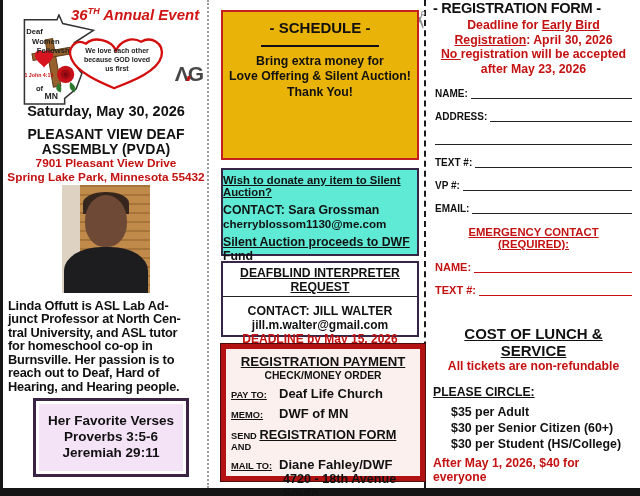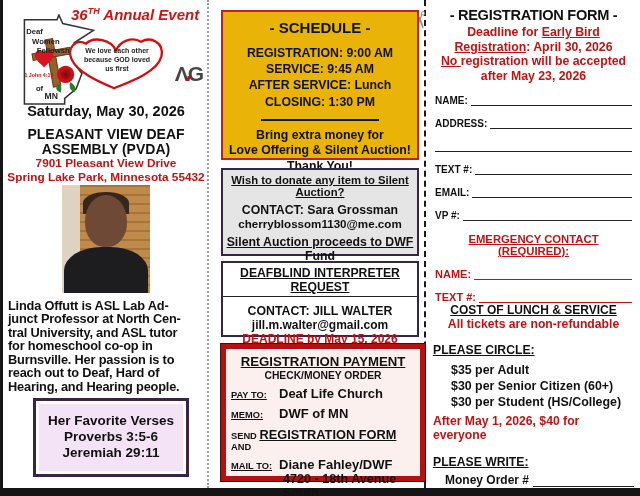--- a/index.html
+++ b/index.html
@@ -55,21 +55,21 @@
 
   
   .schedule-box{position:absolute;left:221px;top:10px;width:194px;height:146px;
        border:2px solid #c42020;text-align:center;background:#eab308;}
   .schedule-title{margin-top:7px;font-size:15px;}
   .schedule-items{margin-top:9px;font-size:12.3px;line-height:1.32;}
   .schedule-divider{width:118px;border-top:2px solid #111;margin:9px auto 7px auto;}
   .schedule-note{font-size:12.3px;line-height:1.25;}
 
   .auction-box{position:absolute;left:221px;top:168px;width:194px;height:84px;
-       border:2.5px solid #372547;background:#e5e5e5;text-align:center;}
+       border:2.5px solid #372547;background:#5eead4;text-align:left;}
   .auction-q{margin-top:4px;font-size:11.3px;}
   .auction-contact{margin-top:5px;font-size:12.3px;}
   .auction-email{font-size:11.6px;}
   .auction-proceeds{margin-top:5px;font-size:12.3px;}
   .auction-deadline{margin-top:5px;font-size:12.3px;}
 
   .deafblind-box{position:absolute;left:221px;top:261px;width:194px;height:72px;
        border:2px solid #372547;background:#fff;text-align:center;}
   .deafblind-title{font-size:12.2px;padding:3px 0 2px 0;border-bottom:1.5px solid #222;}
   .deafblind-contact{margin-top:7px;font-size:12.3px;}
@@ -83,30 +83,30 @@
   .payment-sub{text-align:center;font-size:10.3px;margin-top:1px;}
   .pay-row{display:flex;align-items:baseline;margin-top:5px;}
   .pay-lbl{width:48px;font-size:9.3px;flex:none;text-decoration:underline;}
   .pay-val{font-size:13px;}
   .send-row{margin-top:6px;font-size:9.3px;}
   .send-form{font-size:12.8px;text-align:right;}
   .mail-addr1{margin-left:52px;font-size:12.6px;}
 
   
   .right-col{position:absolute;left:433px;top:0;width:201px;height:487px;}
-  .reg-title{margin-top:7px;text-align:center;font-size:14.6px;letter-spacing:-0.3px;}
+  .reg-title{margin-top:0;font-size:14.6px;letter-spacing:-0.3px;}
   .reg-deadline{margin-top:2px;text-align:center;font-size:12.3px;line-height:1.18;color:#c41111;}
   .fields{margin-top:10px;padding:0 2px;}
   .fieldrow{display:flex;align-items:flex-end;margin-top:11px;}
   .fieldrow .lbl{font-size:10px;margin-right:3px;white-space:nowrap;}
   .fieldrow .line{flex:1;border-bottom:1.6px solid #222;height:11px;}
   .fieldrow.redrow .lbl{color:#c41111;font-size:11px;}
   .fieldrow.redrow .line{border-color:#c41111;}
   .emergency-head{margin-top:12px;text-align:center;font-size:11.3px;color:#c41111;}
-  .cost-title{margin-top:0;text-align:center;font-size:12px;}
+  .cost-title{margin-top:29px;text-align:center;font-size:15px;}
   .cost-note{text-align:center;font-size:12.2px;color:#c41111;}
   .circle-label{margin-top:12px;font-size:12.2px;}
   .price-list{margin:5px 0 0 18px;font-size:12.4px;line-height:1.3;}
   .after-note{margin-top:4px;font-size:12.2px;color:#c41111;}
   .write-label{margin-top:13px;font-size:12.2px;}
   .write-row{display:flex;align-items:flex-end;margin:4px 0 0 12px;}
   .write-row .lbl{font-size:12px;margin-right:4px;white-space:nowrap;}
   .write-row .line{width:110px;border-bottom:1.6px solid #222;height:10px;}
 </style>
 </head>
@@ -175,26 +175,20 @@
 
     <div class="verses-box">
       <span>Her Favorite Verses</span><br>
       <span>Proverbs 3:5-6</span><br>
       <span>Jeremiah 29:11</span>
     </div>
   </div>
 
   <div class="schedule-box">
     <div class="schedule-title">- SCHEDULE -</div>
-    <div class="schedule-items">
-      <div>REGISTRATION: 9:00 AM</div>
-      <div>SERVICE: 9:45 AM</div>
-      <div>AFTER SERVICE: Lunch</div>
-      <div>CLOSING: 1:30 PM</div>
-    </div>
     <div class="schedule-divider"></div>
     <div class="schedule-note prel">Bring extra money for
 Love Offering &amp; Silent Auction!
 Thank You!</div>
   </div>
 
   <div class="auction-box">
     <div class="auction-q u">Wish to donate any item to Silent Auction?</div>
     <div class="auction-contact">CONTACT: Sara Grossman</div>
     <div class="auction-email">cherryblossom1130@me.com</div>
@@ -248,25 +242,25 @@
           <span class="line"></span>
         </div>
       <div class="fieldrow">
           <span class="line"></span>
         </div>
       <div class="fieldrow">
           <span class="lbl">TEXT #:</span>
           <span class="line"></span>
         </div>
       <div class="fieldrow">
+          <span class="lbl">VP #:</span>
+          <span class="line"></span>
+        </div>
+      <div class="fieldrow">
           <span class="lbl">EMAIL:</span>
-          <span class="line"></span>
-        </div>
-      <div class="fieldrow">
-          <span class="lbl">VP #:</span>
           <span class="line"></span>
         </div>
     </div>
 
     <div class="emergency-head u">EMERGENCY CONTACT (REQUIRED):</div>
     <div class="fields">
       <div class="fieldrow redrow">
           <span class="lbl">NAME:</span>
           <span class="line"></span>
         </div>

